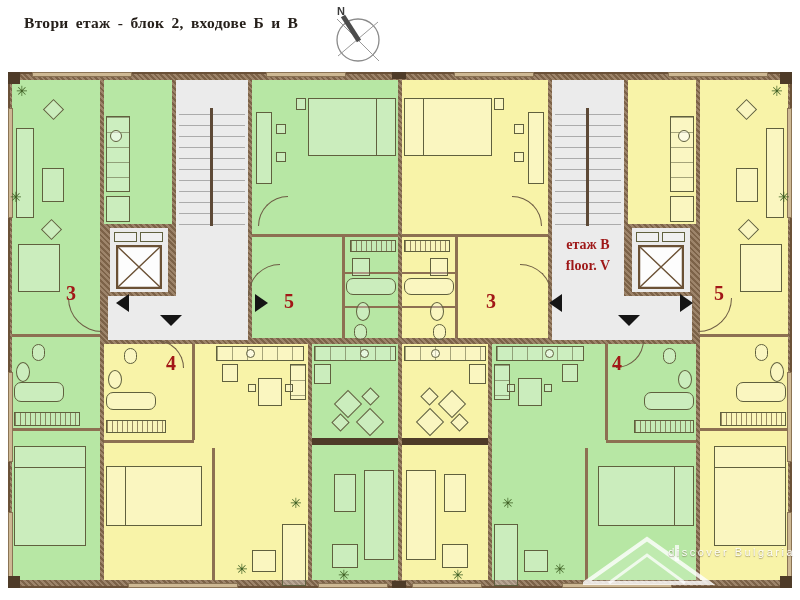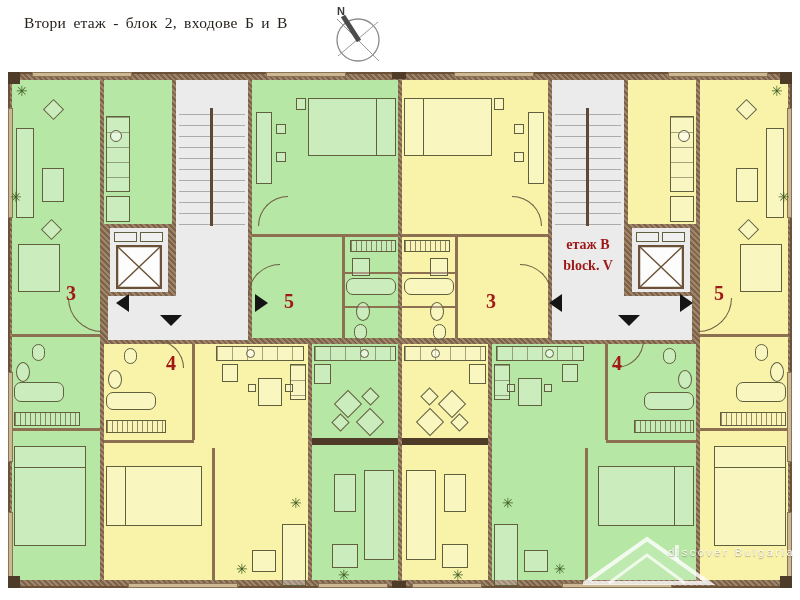--- a/index.html
+++ b/index.html
@@ -1,20 +1,20 @@
 <!DOCTYPE html>
 <html><head>
 <meta charset="utf-8">
 <style>
   html,body{margin:0;padding:0;background:#fff;}
   #canvas{position:relative;width:800px;height:600px;background:#ffffff;overflow:hidden;
           font-family:"Liberation Sans",sans-serif;}
   
   .title{position:absolute;left:24px;top:12px;font-family:"Liberation Serif",serif;
-         font-weight:normal;font-size:15.5px;line-height:21px;color:#26201b;
+         font-weight:bold;font-size:15.5px;line-height:21px;color:#26201b;
          letter-spacing:.3px;word-spacing:3px;}
   .compass{position:absolute;left:331px;top:4px;}
   
   #plan{position:absolute;left:8px;top:72px;width:784px;height:516px;
         background:repeating-linear-gradient(45deg,rgba(255,255,255,.14) 0 2px,rgba(0,0,0,.12) 2px 4px),#8d7052;
         box-shadow:inset 0 0 0 2px #6a5138;}
   .zone{position:absolute;}
   .green{background:#b7e7a4;}
   .yellow{background:#f8f3a8;}
   .white{background:#ebebeb;}
@@ -292,21 +292,21 @@
 
     <div class="tri tri-l" style="left:108px;top:222px"></div>
     <div class="tri tri-r" style="left:247px;top:222px"></div>
     <div class="tri tri-d" style="left:152px;top:243px"></div>
     <div class="tri tri-l" style="left:541px;top:222px"></div>
     <div class="tri tri-r" style="left:672px;top:222px"></div>
     <div class="tri tri-d" style="left:610px;top:243px"></div>
 
     <div class="entr" style="left:544px;top:162px">
       <div>етаж В</div>
-      <div>block. V</div>
+      <div>floor. V</div>
     </div>
 
     <div class="num" style="left:58px;top:210px">3</div>
     <div class="num" style="left:276px;top:218px">5</div>
     <div class="num" style="left:158px;top:280px">4</div>
     <div class="num" style="left:478px;top:218px">3</div>
     <div class="num" style="left:604px;top:280px">4</div>
     <div class="num" style="left:706px;top:210px">5</div>
   </div>
 

